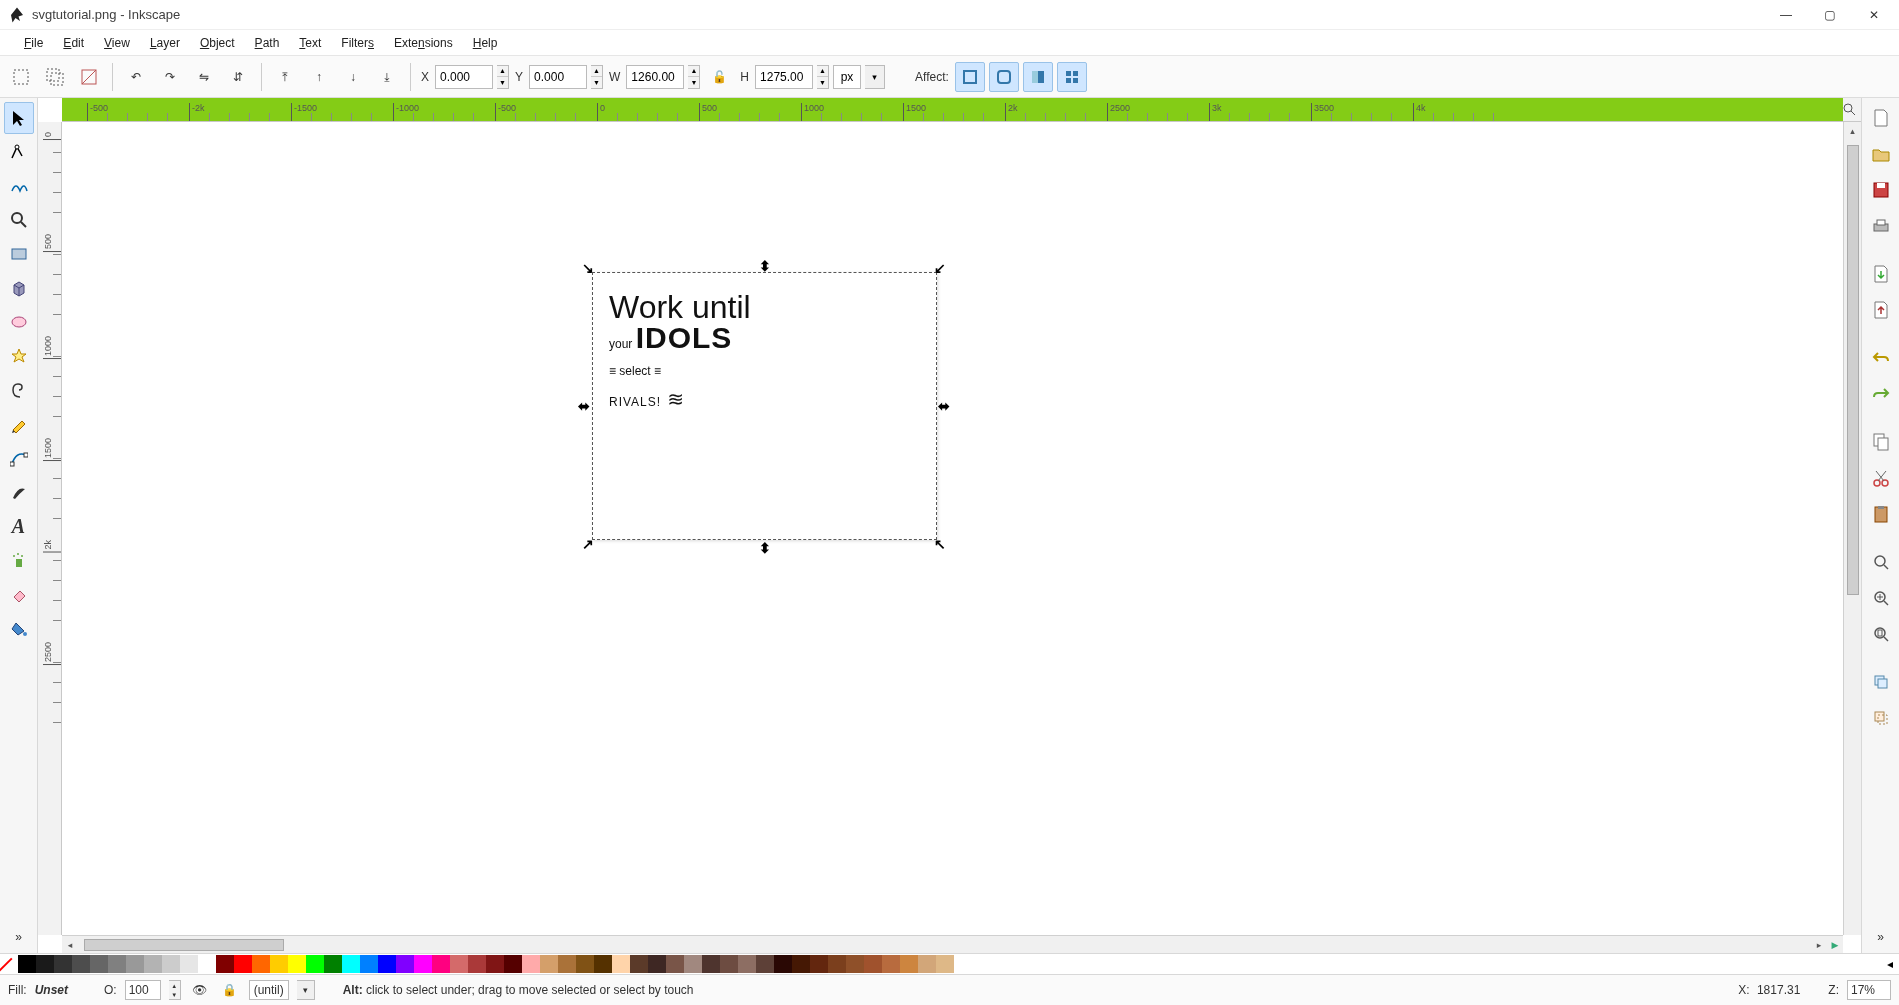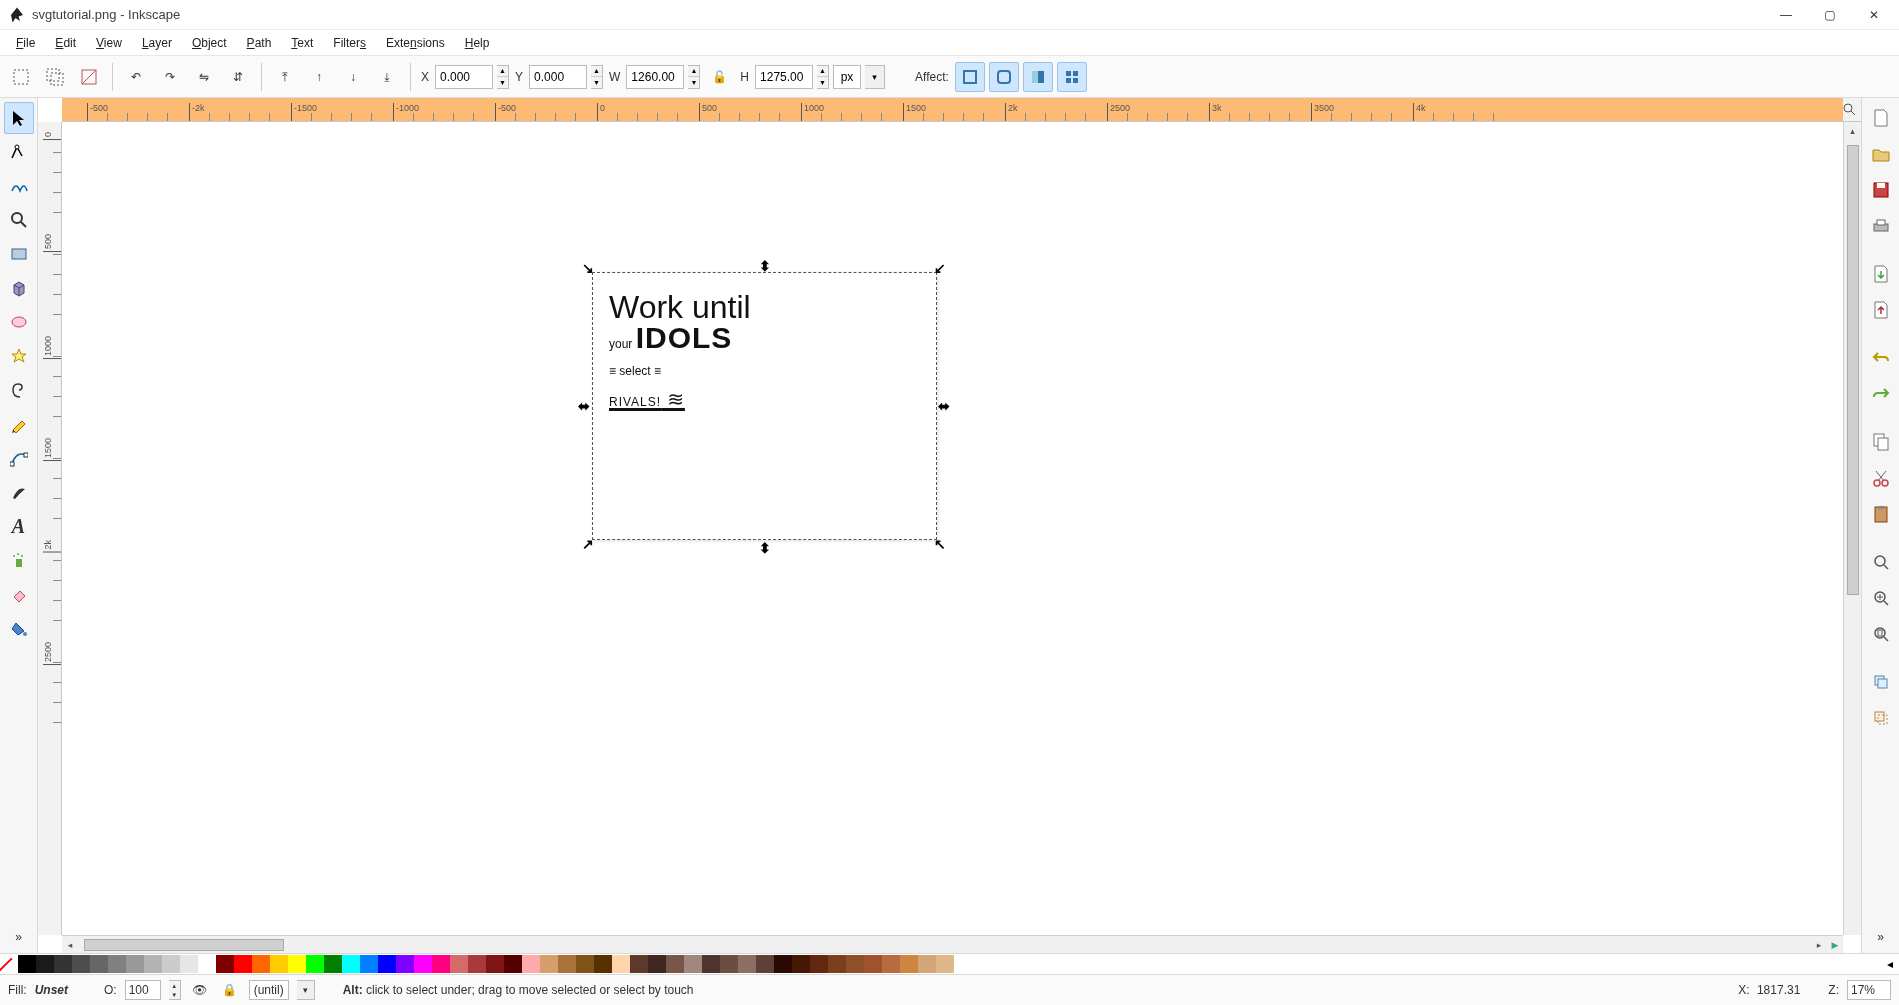--- a/index.html
+++ b/index.html
@@ -2,40 +2,40 @@
 <html><head>
 <meta charset="utf-8">
 <style>
 * { box-sizing: border-box; margin: 0; padding: 0; font-family: "Segoe UI", Tahoma, sans-serif; font-size: 12px; }
 html, body { width: 1899px; height: 1005px; overflow: hidden; background: #fff; }
 .titlebar { height: 30px; display: flex; align-items: center; padding: 0 8px; background: #fff; border-bottom: 1px solid #eee; }
 .titlebar .logo { width: 18px; height: 18px; margin-right: 6px; }
 .titlebar .title { flex: 1; font-size: 13px; color: #404040; }
 .winbtns { display: flex; gap: 22px; padding-right: 6px; }
 .winbtns div { width: 22px; height: 22px; display:flex; align-items:center; justify-content:center; color:#333; }
-.menubar { height: 26px; display: flex; align-items: center; padding: 0 8px; gap: 4px; border-bottom: 1px solid #e6e6e6; }
+.menubar { height: 26px; display: flex; align-items: center; padding: 0 16px; gap: 4px; border-bottom: 1px solid #e6e6e6; }
 .menubar span { padding: 2px 8px; color: #222; }
 .menubar span u { text-decoration: underline; }
 .tooloptions { height: 42px; display: flex; align-items: center; padding: 0 6px; gap: 4px; border-bottom: 1px solid #dcdcdc; background: #fafafa; }
 .tb { width: 30px; height: 30px; display:flex; align-items:center; justify-content:center; border:1px solid transparent; border-radius:2px; color:#333; }
 .tb.sel { background:#cfe6ff; border-color:#99c2e8; }
 .sep { width:1px; height:28px; background:#ccc; margin:0 4px; }
 .numlbl { color:#333; padding:0 2px; }
 .numbox { width:58px; height:24px; border:1px solid #bbb; background:#fff; padding:0 4px; display:flex; align-items:center; }
 .spin { width:12px; height:24px; border:1px solid #bbb; border-left:none; background:#f3f3f3; display:flex; flex-direction:column; }
 .spin div{flex:1; font-size:7px; display:flex; align-items:center; justify-content:center; border-bottom:1px solid #ccc;}
 .spin div:last-child{border-bottom:none;}
 .unitbox{width:28px;height:24px;border:1px solid #bbb;background:#fff;display:flex;align-items:center;justify-content:center;}
 .unitdd{width:20px;height:24px;border:1px solid #bbb;border-left:none;background:#f0f0f0;display:flex;align-items:center;justify-content:center;font-size:9px;}
 .workrow { display:flex; height: calc(1005px - 30px - 26px - 42px - 22px - 30px); }
 .toolbox { width: 38px; background:#f6f6f6; border-right:1px solid #d8d8d8; display:flex; flex-direction:column; align-items:center; padding-top:4px; gap:2px; }
 .tool { width:30px; height:32px; display:flex; align-items:center; justify-content:center; color:#333; border:1px solid transparent; border-radius:2px;}
 .tool.sel{ background:#cfe6ff; border-color:#99c2e8;}
 .canvasarea{ flex:1; display:flex; flex-direction:column; position:relative; }
-.hruler{ height:24px; background:#fdba74; border-bottom:1px solid #c8c8c8; position:relative; overflow:hidden; margin-left:24px; margin-right:18px;}
+.hruler{ height:24px; background:#84cc16; border-bottom:1px solid #c8c8c8; position:relative; overflow:hidden; margin-left:24px; margin-right:18px;}
 .vruler{ width:24px; background:#f2f2f2; border-right:1px solid #c8c8c8; position:absolute; top:24px; bottom:18px; left:0; overflow:hidden;}
 .canvas{ position:absolute; left:24px; top:24px; right:18px; bottom:18px; background:#fff; overflow:hidden;}
 .hscroll{ position:absolute; bottom:0; left:24px; right:18px; height:18px; background:#f0f0f0; border-top:1px solid #d0d0d0; display:flex; align-items:center;}
 .vscroll{ position:absolute; top:24px; right:0; bottom:18px; width:18px; background:#f0f0f0; border-left:1px solid #d0d0d0;}
 .rightbar{ width:38px; background:#f6f6f6; border-left:1px solid #d8d8d8; display:flex; flex-direction:column; align-items:center; padding-top:4px; gap:4px;}
 .palette{ height:22px; display:flex; align-items:center; border-top:1px solid #d8d8d8; border-bottom:1px solid #d8d8d8; overflow:hidden;}
 .sw{ width:18px; height:18px; flex:0 0 18px;}
 .none-sw{ width:18px; height:18px; background:#fff; position:relative; flex:0 0 18px;}
 .none-sw:before{content:""; position:absolute; inset:0; border-top:2px solid red; transform:rotate(-45deg) translate(-3px,6px);}
 .statusbar{ height:30px; display:flex; align-items:center; padding:0 8px; gap:8px; background:#fafafa; color:#333;}
@@ -45,21 +45,21 @@
 .vscroll .thumb{ width:12px; height:450px; background:#cfcfcf; margin:6px auto 0; border:1px solid #aaa;}
 .tick{ position:absolute; bottom:0; border-left:1px solid #555; height:18px; font-size:9px; color:#555; padding-left:2px;}
 .vtick{ position:absolute; right:0; border-top:1px solid #555; width:18px; font-size:9px; color:#555; writing-mode:vertical-rl; transform:rotate(180deg); padding-top:2px;}
 .selbox{ position:absolute; border:1px dashed #555; background:#fff; box-shadow:1px 1px 3px rgba(0,0,0,0.15);}
 .handle{ position:absolute; width:12px; height:12px; color:#000; font-size:14px; line-height:12px; font-weight:bold;}
 .art{ position:absolute; left:16px; top:18px; font-family: "Brush Script MT", cursive; color:#111; line-height:1; }
 .art .l1{font-size:32px;}
 .art .l2{font-size:24px;}
 .art .l2 b{font-family:Impact,sans-serif; font-size:30px; letter-spacing:1px;}
 .art .l3{font-size:26px;}
-.art .l4{font-family:Impact,sans-serif; font-size:32px; letter-spacing:1px;text-decoration:underline;}
+.art .l4{font-family:Impact,sans-serif; font-size:32px; letter-spacing:1px;}
 .zoom-corner{ position:absolute; right:0; top:0; width:24px; height:24px; background:#f2f2f2; border-left:1px solid #c8c8c8; border-bottom:1px solid #c8c8c8; display:flex;align-items:center;justify-content:center;}
 .hscroll .sbtn, .vscroll .sbtn{ width:16px; height:16px; display:flex; align-items:center; justify-content:center; font-size:9px; color:#555;}
 .opbox{width:36px;height:20px;border:1px solid #bbb;background:#fff;padding-left:3px;display:flex;align-items:center;}
 .opspin{width:12px;height:20px;border:1px solid #bbb;border-left:none;background:#f3f3f3;display:flex;flex-direction:column;}
 .opspin div{flex:1;font-size:6px;display:flex;align-items:center;justify-content:center;}
 .layerdd{height:20px;border:1px solid #bbb;background:#fff;padding:0 4px;display:flex;align-items:center;}
 .layerddbtn{width:18px;height:20px;border:1px solid #bbb;border-left:none;background:#f0f0f0;display:flex;align-items:center;justify-content:center;font-size:9px;}
 .xylbl{font-family:monospace;font-size:12px;}
 .minitick{position:absolute;bottom:0;border-left:1px solid #888;height:8px;}
 .vminitick{position:absolute;right:0;border-top:1px solid #888;width:8px;}

